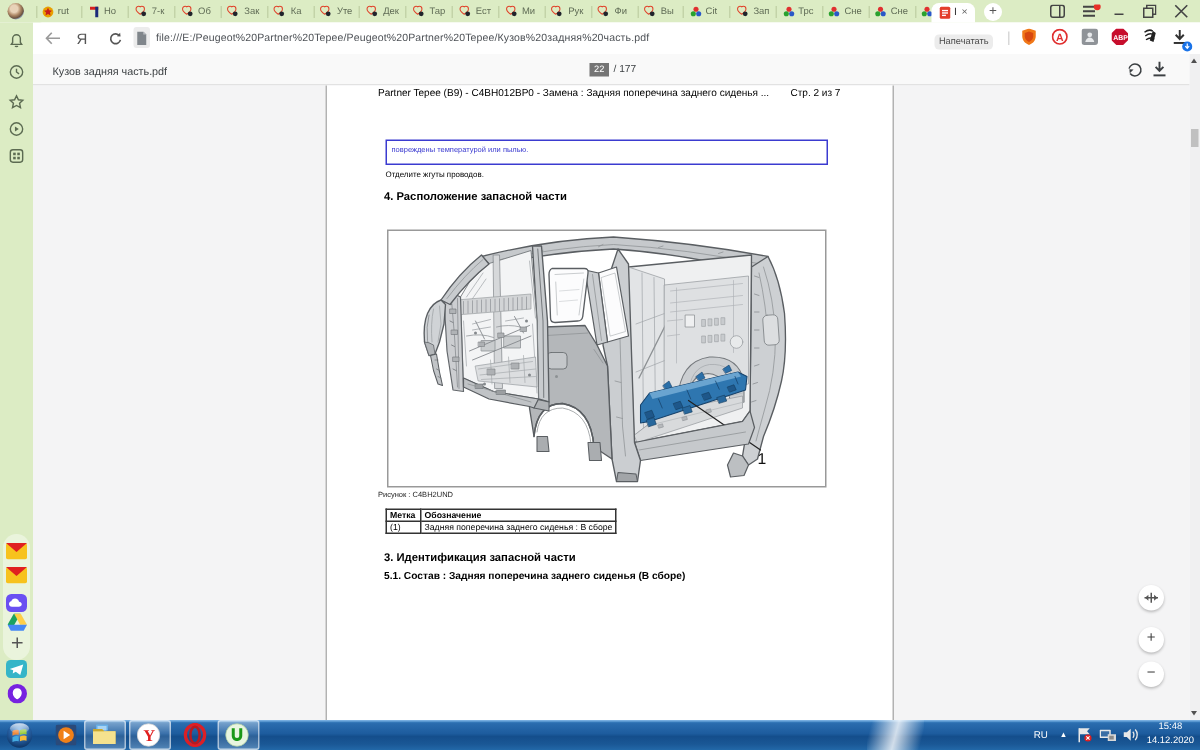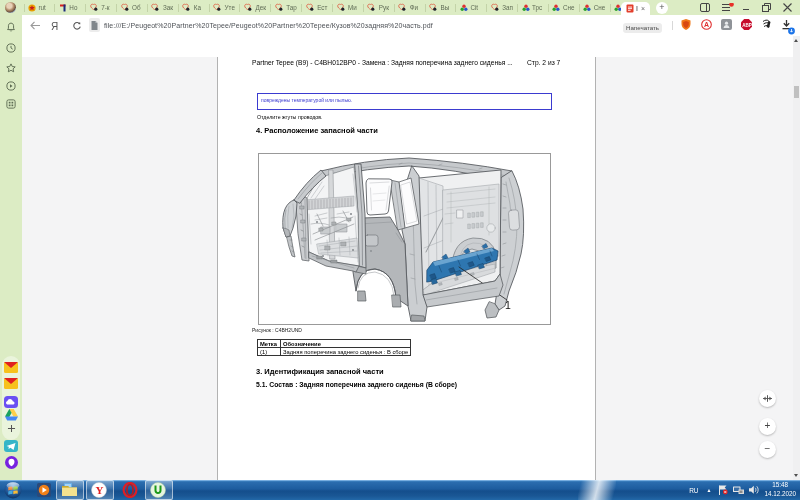--- a/index.html
+++ b/index.html
@@ -280,20 +280,32 @@
         </svg>
         <svg style="position:absolute;left:759px;top:4px" width="14" height="16" viewBox="0 0 14 16">
           <path d="M5.5 1v6M2.8 4.2L5.5 7 8.2 4.2" stroke="#333" stroke-width="1.3" fill="none"></path>
           <rect x="1.5" y="9" width="8" height="1.3" fill="#333"></rect>
           <circle cx="10.5" cy="12" r="3.4" fill="#1a73e8"></circle>
           <path d="M10.5 10v3M9.2 11.8l1.3 1.4 1.3-1.4" stroke="#fff" stroke-width="0.8" fill="none"></path>
         </svg>
       </div>
 </div>
 
+<div class="abs" id="pdfbar">
+  <div id="pdfname">Кузов задняя часть.pdf</div>
+  <div id="pagenum"><div id="pagebox">22</div> / 177</div>
+  <svg style="position:absolute;left:729px;top:5px" width="11" height="11" viewBox="0 0 11 11">
+        <path d="M1.7 4.8A4 4 0 1 1 2.4 8" stroke="#3c4043" stroke-width="1" fill="none"></path>
+        <path d="M2.2 7.9l-.3-2.8 2.8.3z" fill="#3c4043"></path>
+      </svg>
+  <svg style="position:absolute;left:746px;top:5px" width="10" height="11" viewBox="0 0 10 11">
+        <path d="M5 0v6M2.4 3.6L5 6.3 7.6 3.6" stroke="#3c4043" stroke-width="1.3" fill="none"></path>
+        <rect x="1" y="8.6" width="8" height="1.3" fill="#3c4043"></rect>
+      </svg>
+</div>
 
 <div class="abs" id="viewer">
   <div id="page"></div>
 </div>
 
 <div class="abs pg" id="hdr">Partner Tepee (B9) - C4BH012BP0 - Замена : Задняя поперечина заднего сиденья ...</div>
 <div class="abs pg" id="hdrR">Стр. 2 из 7</div>
 <div class="abs pg" id="bluebox"></div>
 <div class="abs pg" id="bluetxt">повреждены температурой или пылью.</div>
 <div class="abs pg" id="t1">Отделите жгуты проводов.</div>

